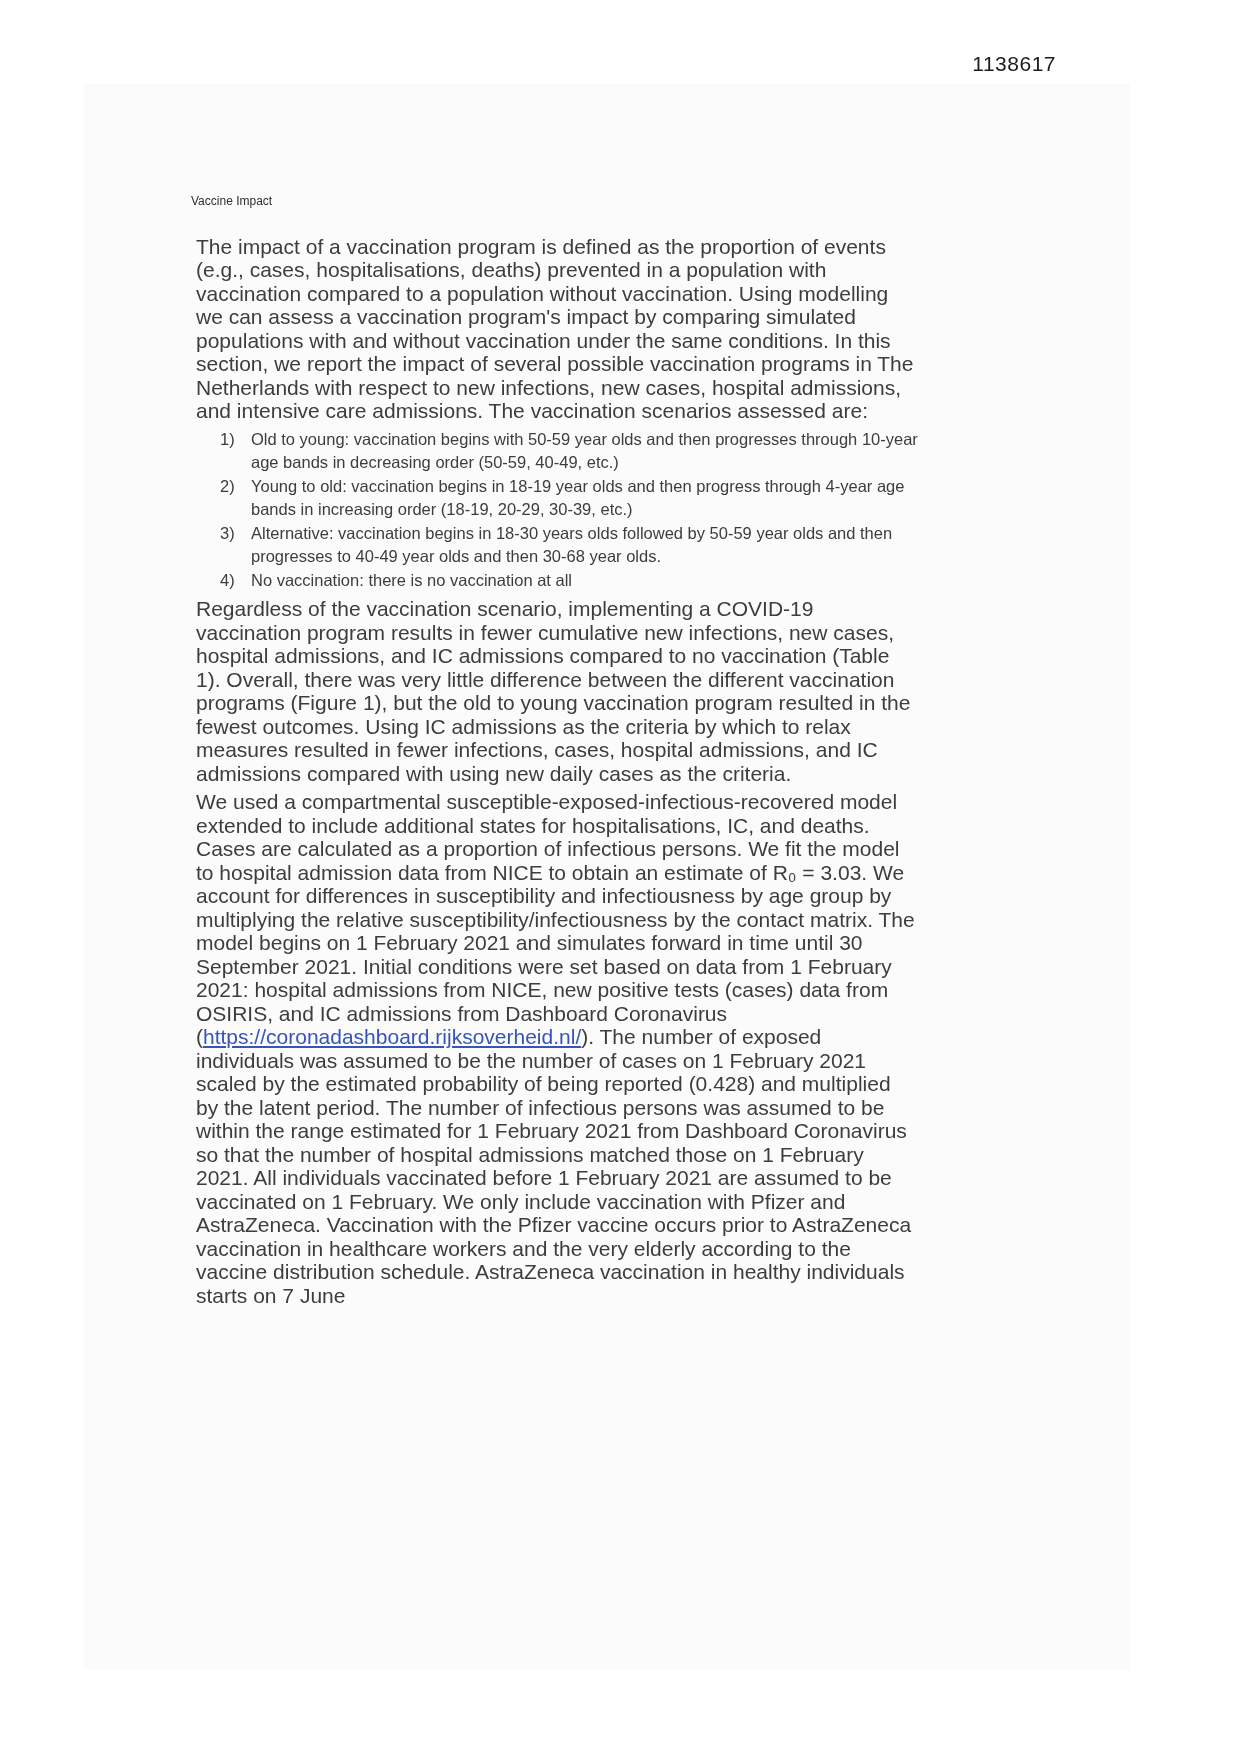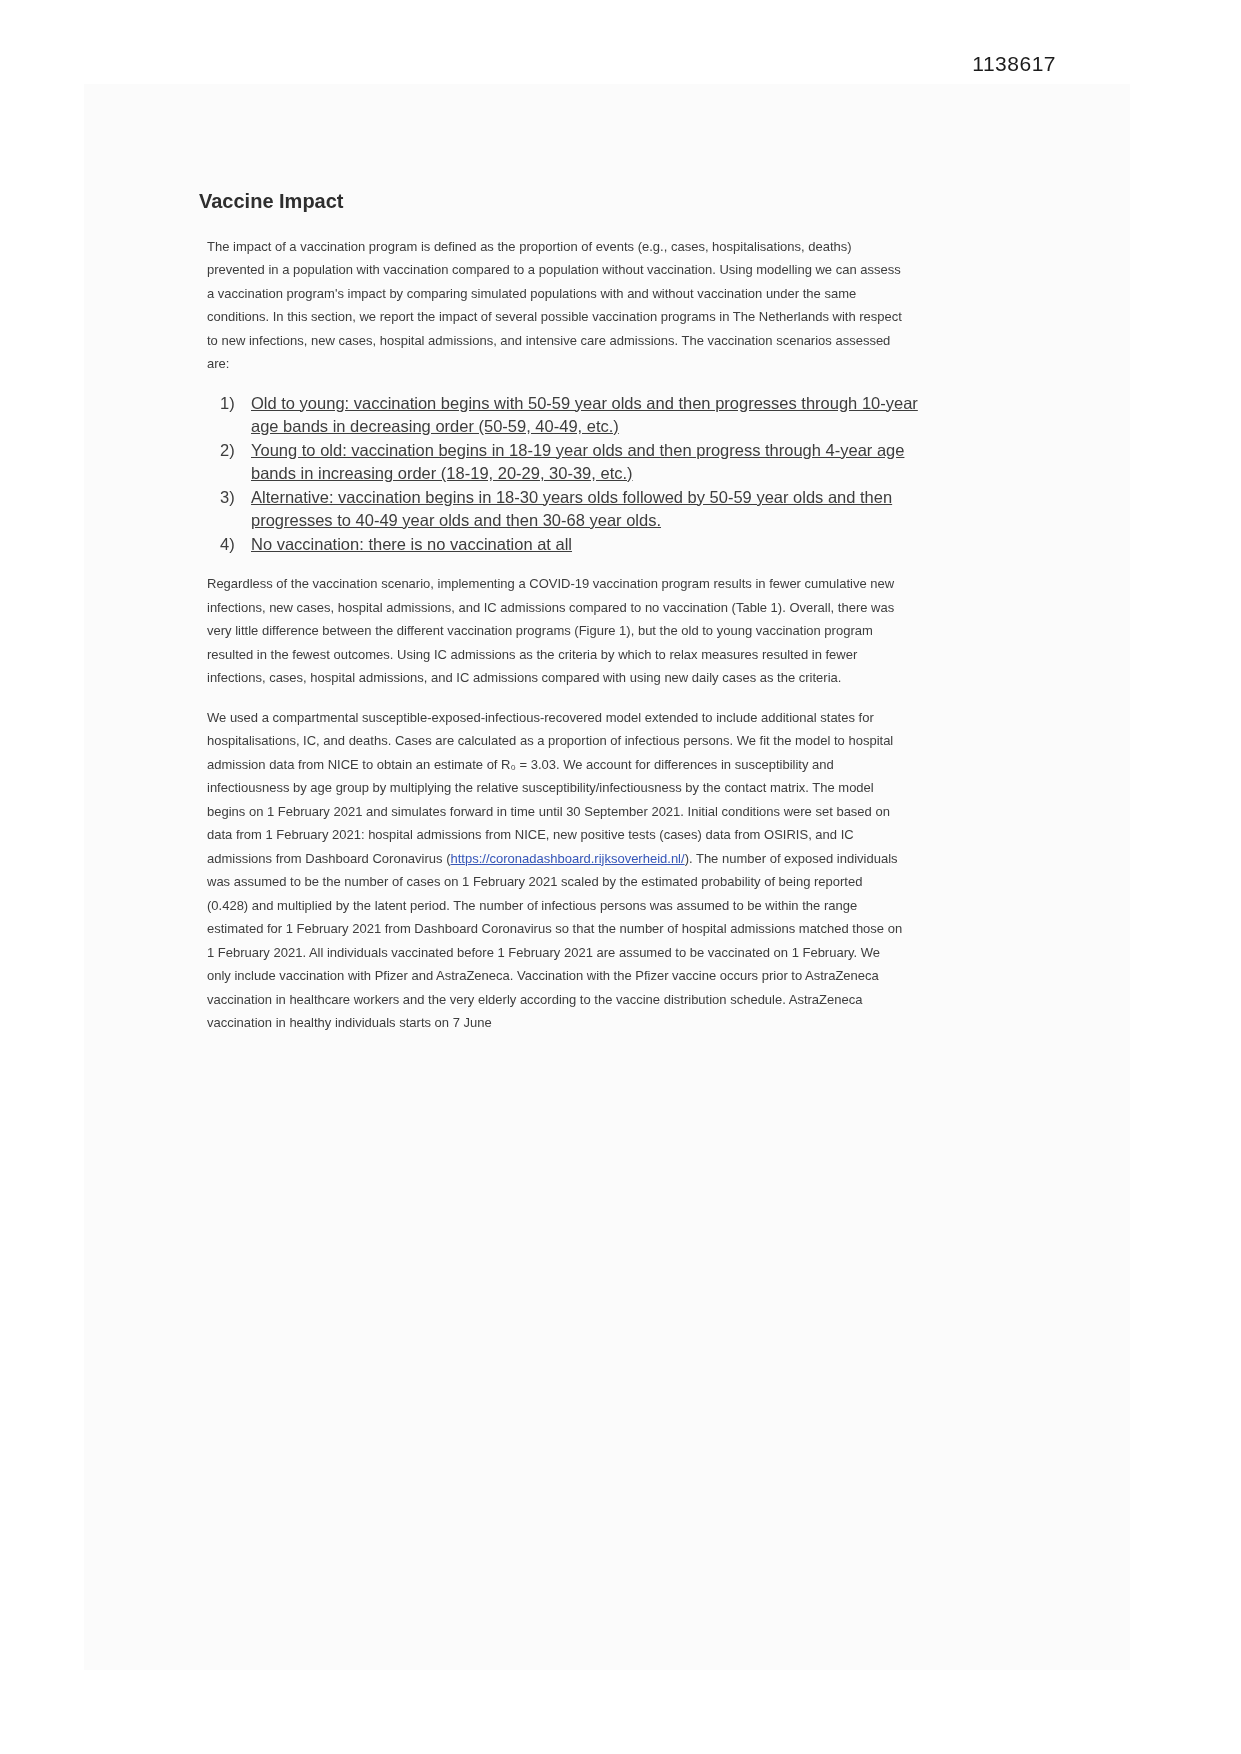--- a/index.html
+++ b/index.html
@@ -31,49 +31,48 @@
     color: #1c1c1c;
     letter-spacing: 0.5px;
   }
   .content {
     position: absolute;
     left: 191px;
     top: 190px;
     width: 730px;
   }
   .doc-title {
-    font-size: 20px;
-    font-weight: bold;
+    font-size: 12px;
+    font-weight: normal;
     color: #2e2e2e;
-    margin: 0 0 21px 8px;
+    margin: 0 0 21px 0;
     line-height: 23.5px;
   }
   .para {
-    font-size: 13px;
+    font-size: 21px;
     line-height: 23.5px;
-    margin: 16px;
+    margin: 5px;
     text-align: left;
   }
   .scenario-list {
     list-style: none;
     margin: 0;
     padding: 0;
     font-size: 16.5px;
     line-height: 23.5px;
   }
   .scenario-list li {
     display: flex;
     padding-left: 29px;
   }
   .scenario-list .num {
     flex: 0 0 31px;
   }
   .scenario-list .li-text {
     flex: 1 1 auto;
-    text-decoration: underline;
   }
   .section-heading {
     font-size: 16.5px;
     font-weight: normal;
     font-style: italic;
     line-height: 23.5px;
     margin: 20px 0 0 0;
     color: #3a3a3a;
   }
   .doc-link {

